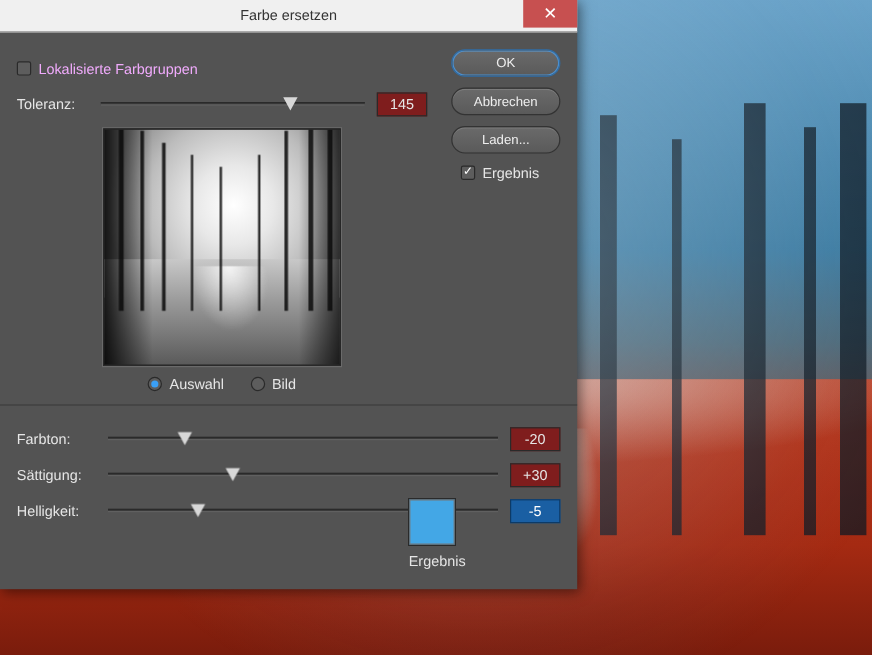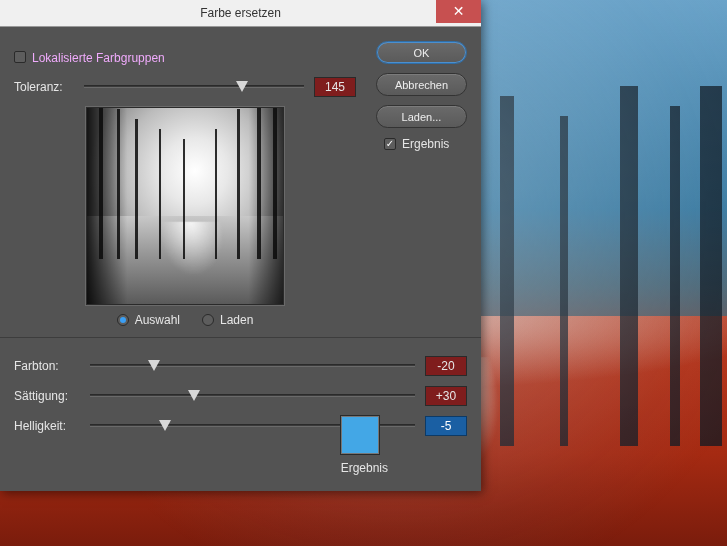--- a/index.html
+++ b/index.html
@@ -192,21 +192,21 @@
           <div class="pv-trunk" style="left:186px;height:160px;width:4px"></div>
         </div>
 
         <div class="radio-row">
           <span class="ps-radio selected" id="radio-sel">
             <span class="dot"></span>
             <span>Auswahl</span>
           </span>
           <span class="ps-radio" id="radio-bild">
             <span class="dot"></span>
-            <span>Laden</span>
+            <span>Bild</span>
           </span>
         </div>
       </div>
 
       <div class="btns-col">
         <div class="pill-btn default">OK</div>
         <div class="pill-btn">Abbrechen</div>
         <div class="pill-btn">Laden...</div>
         <div class="vorschau-row">
           <span class="ps-check checked" id="chk-vorschau"></span>

